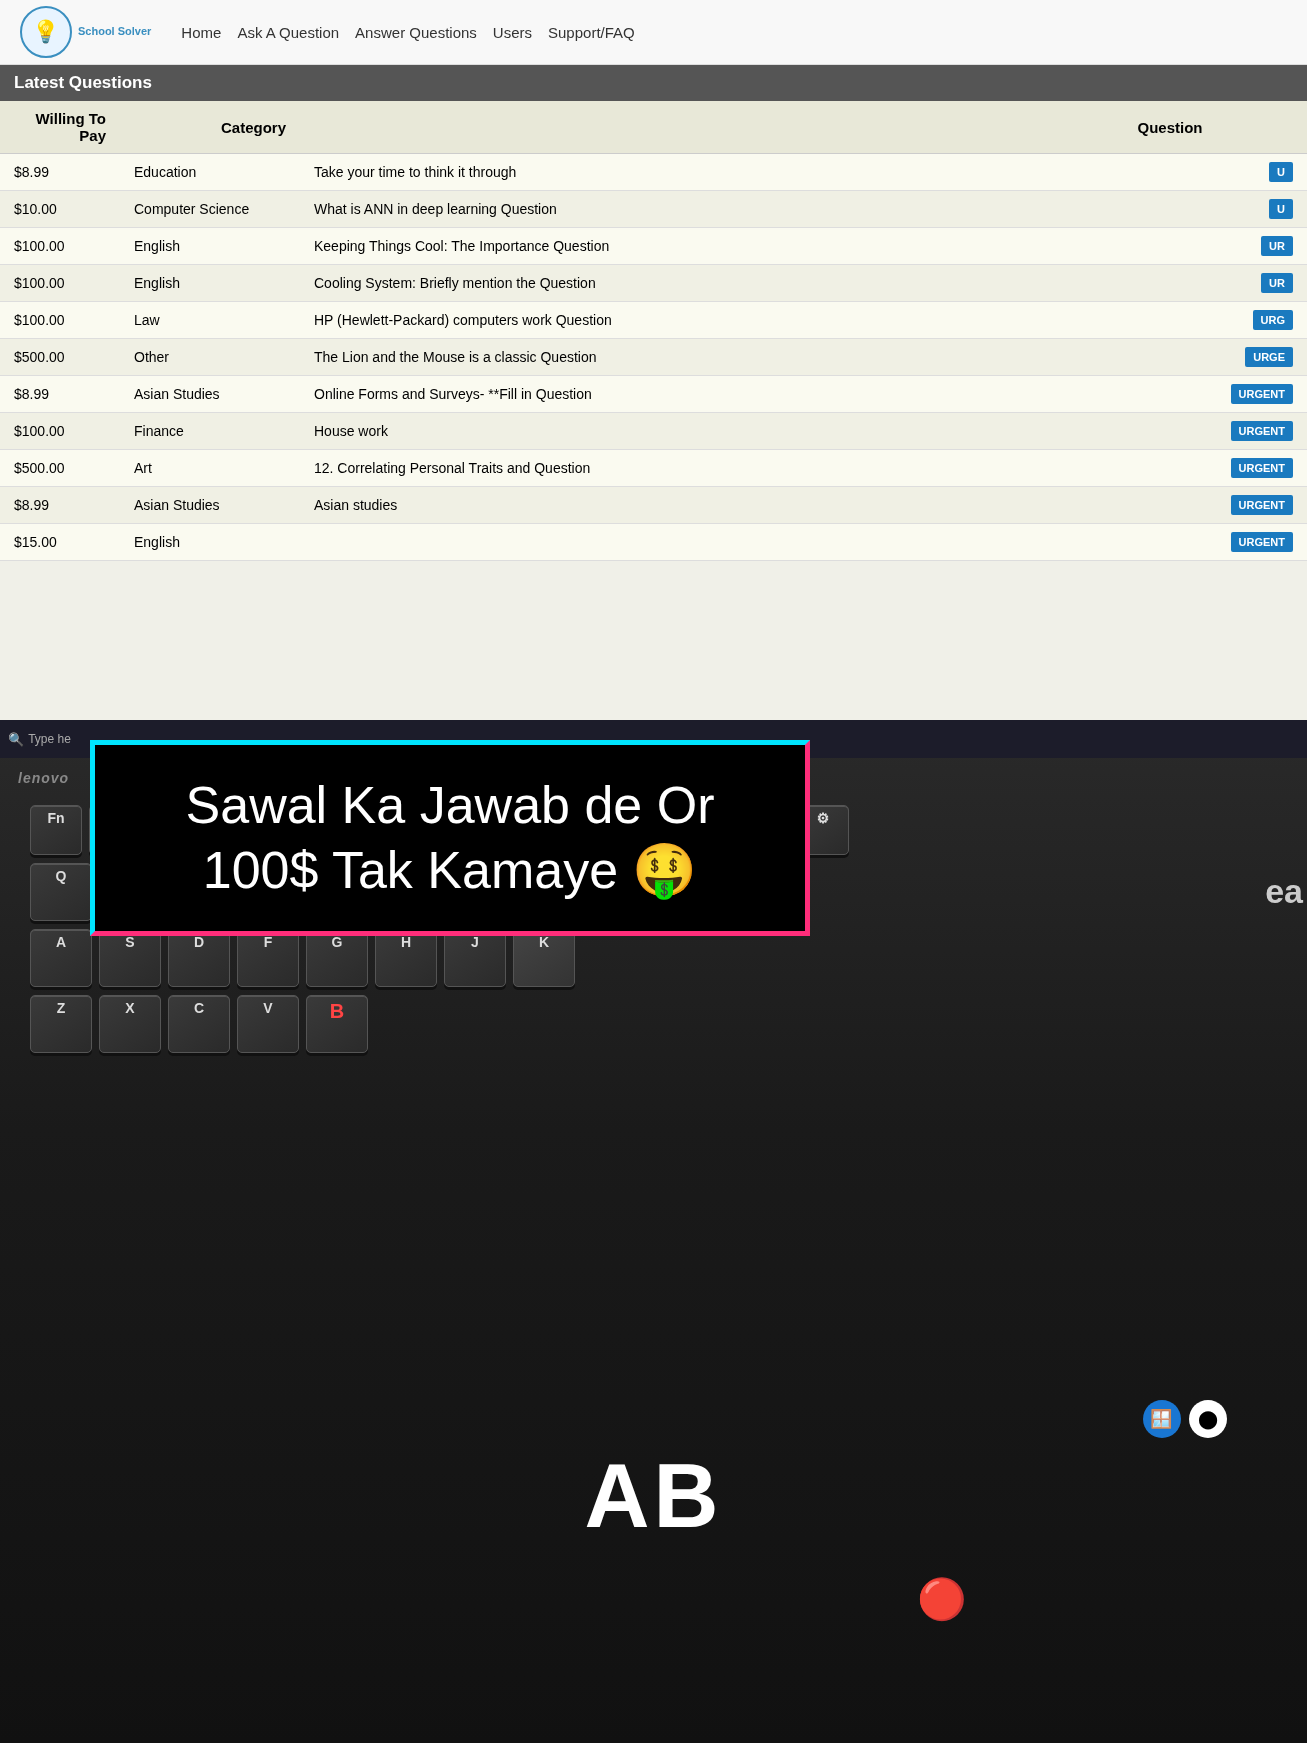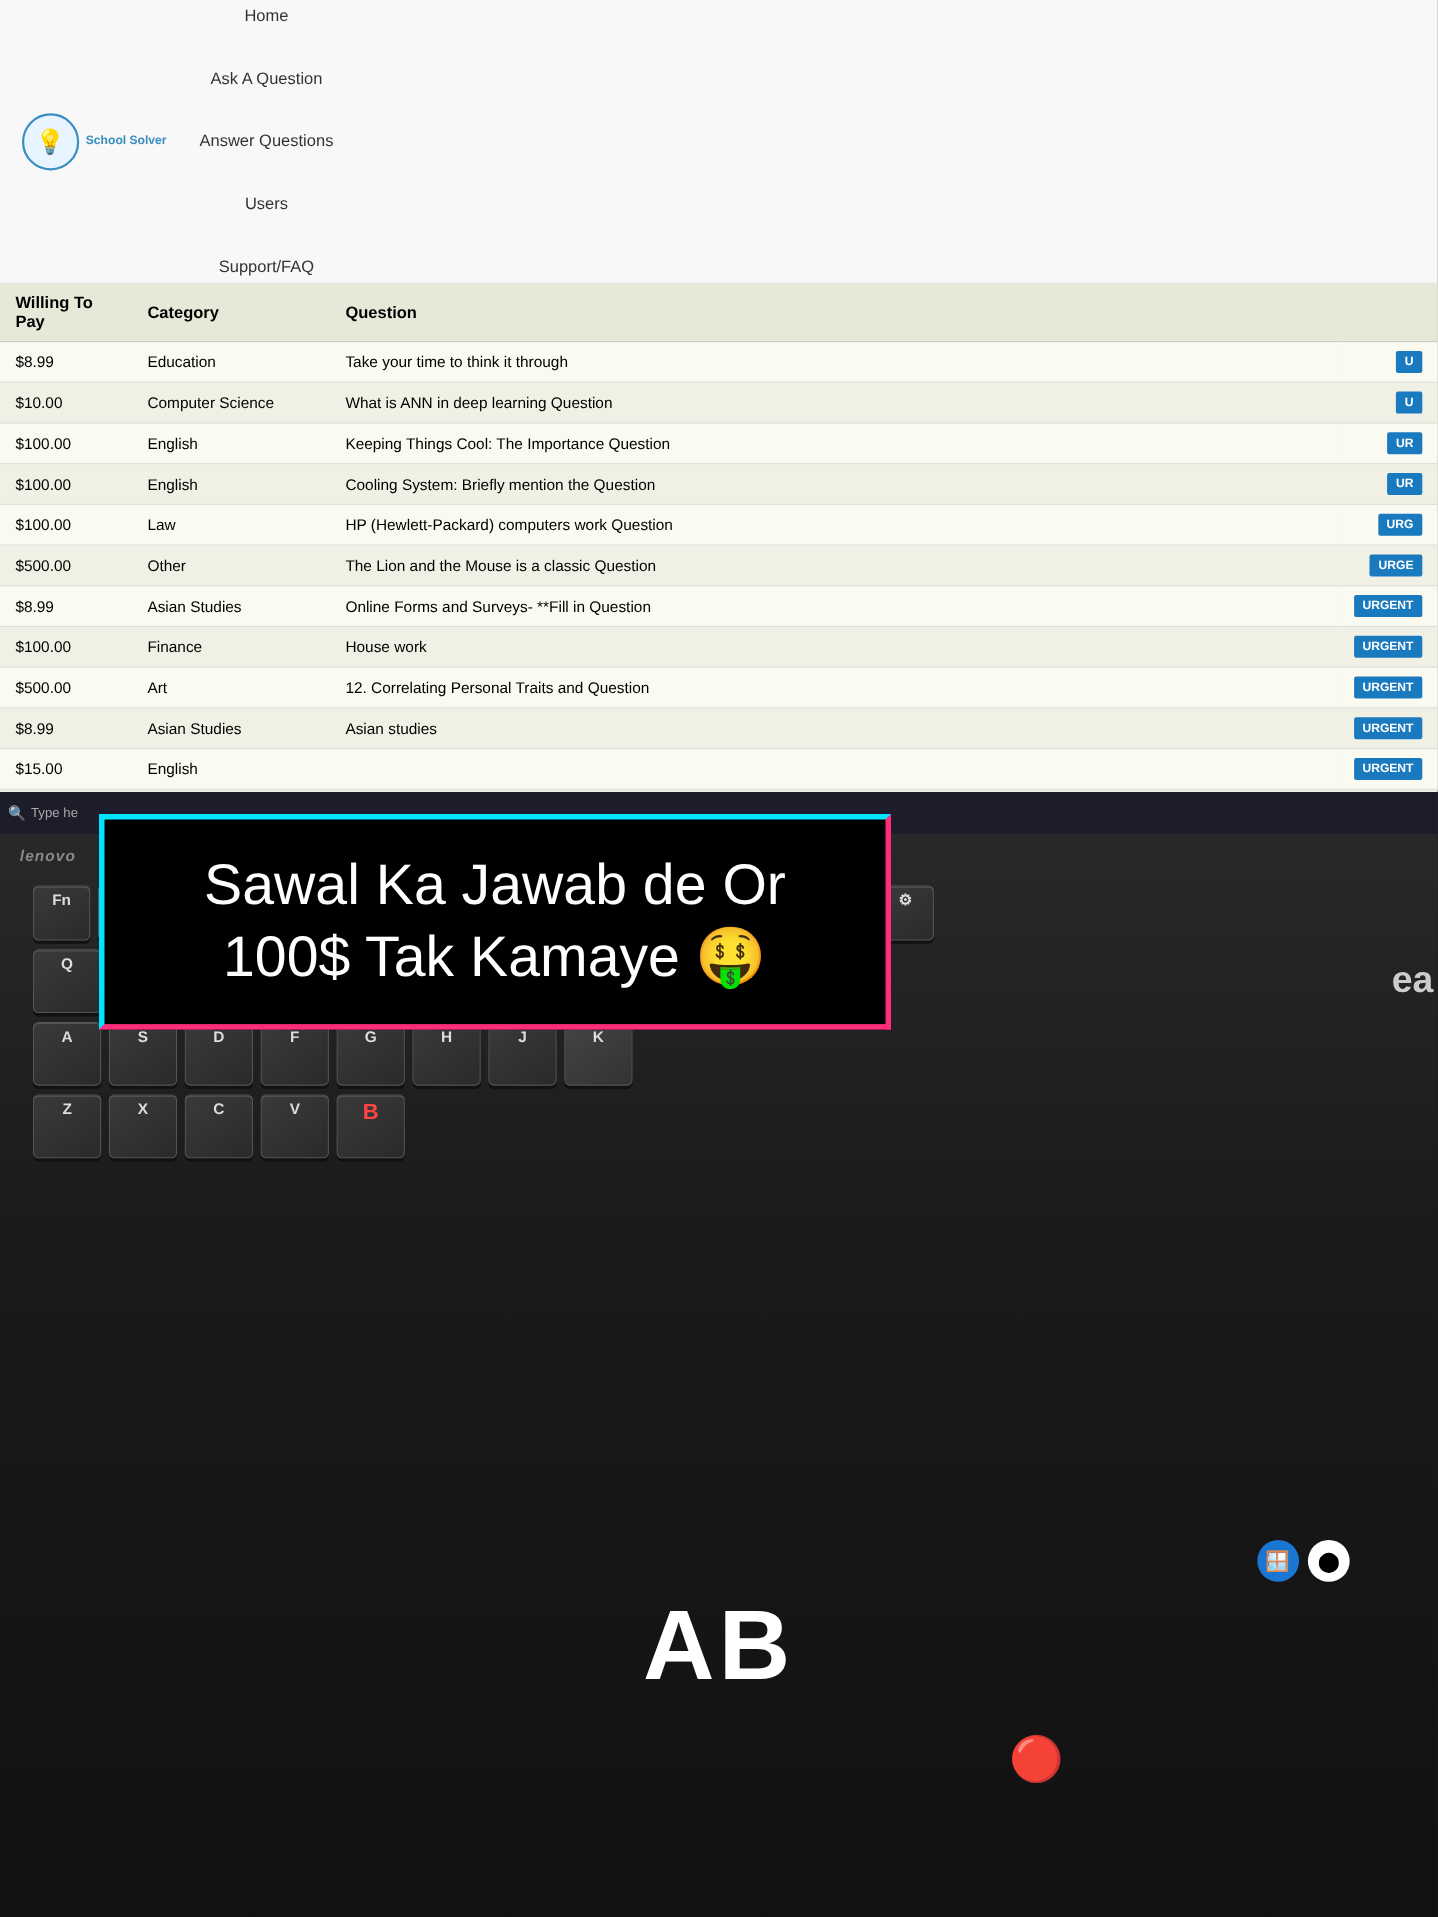--- a/index.html
+++ b/index.html
@@ -45,23 +45,22 @@
       font-size: 22px;
     }
     .logo-text {
       font-size: 11px;
       color: #3a8fc0;
       font-weight: bold;
       line-height: 1.2;
     }
     .nav-links {
       display: flex;
-      gap: 40px;
+      gap: 16px;
       align-items: center;
-      flex-direction: column;
     }
     .nav-link {
       font-size: 15px;
       color: #333;
       cursor: pointer;
       text-decoration: none;
     }
 
     
     .table-container {
@@ -76,21 +75,21 @@
       padding: 8px 14px;
     }
     .questions-table {
       width: 100%;
       border-collapse: collapse;
       font-size: 14px;
     }
     .questions-table th {
       background: #e8e8d8;
       padding: 9px 14px;
-      text-align: left;
+      text-align: right;
       font-weight: bold;
       font-size: 15px;
       border-bottom: 1px solid #ccc;
     }
     .questions-table td {
       padding: 8px 14px;
       border-bottom: 1px solid #ddd;
       vertical-align: middle;
       background: #fafaf0;
     }
@@ -284,20 +283,21 @@
     <div class="nav-links">
       <a class="nav-link">Home</a>
       <a class="nav-link">Ask A Question</a>
       <a class="nav-link">Answer Questions</a>
       <a class="nav-link">Users</a>
       <a class="nav-link">Support/FAQ</a>
     </div>
   </div>
 
   <div class="table-container">
+    <div class="latest-questions-header">Latest Questions</div>
     <table class="questions-table">
       <thead>
         <tr>
           <th class="col-pay">Willing To Pay</th>
           <th class="col-cat">Category</th>
           <th class="col-q">Question</th>
           <th class="col-btn"></th>
         </tr>
       </thead>
       <tbody id="table-body">

